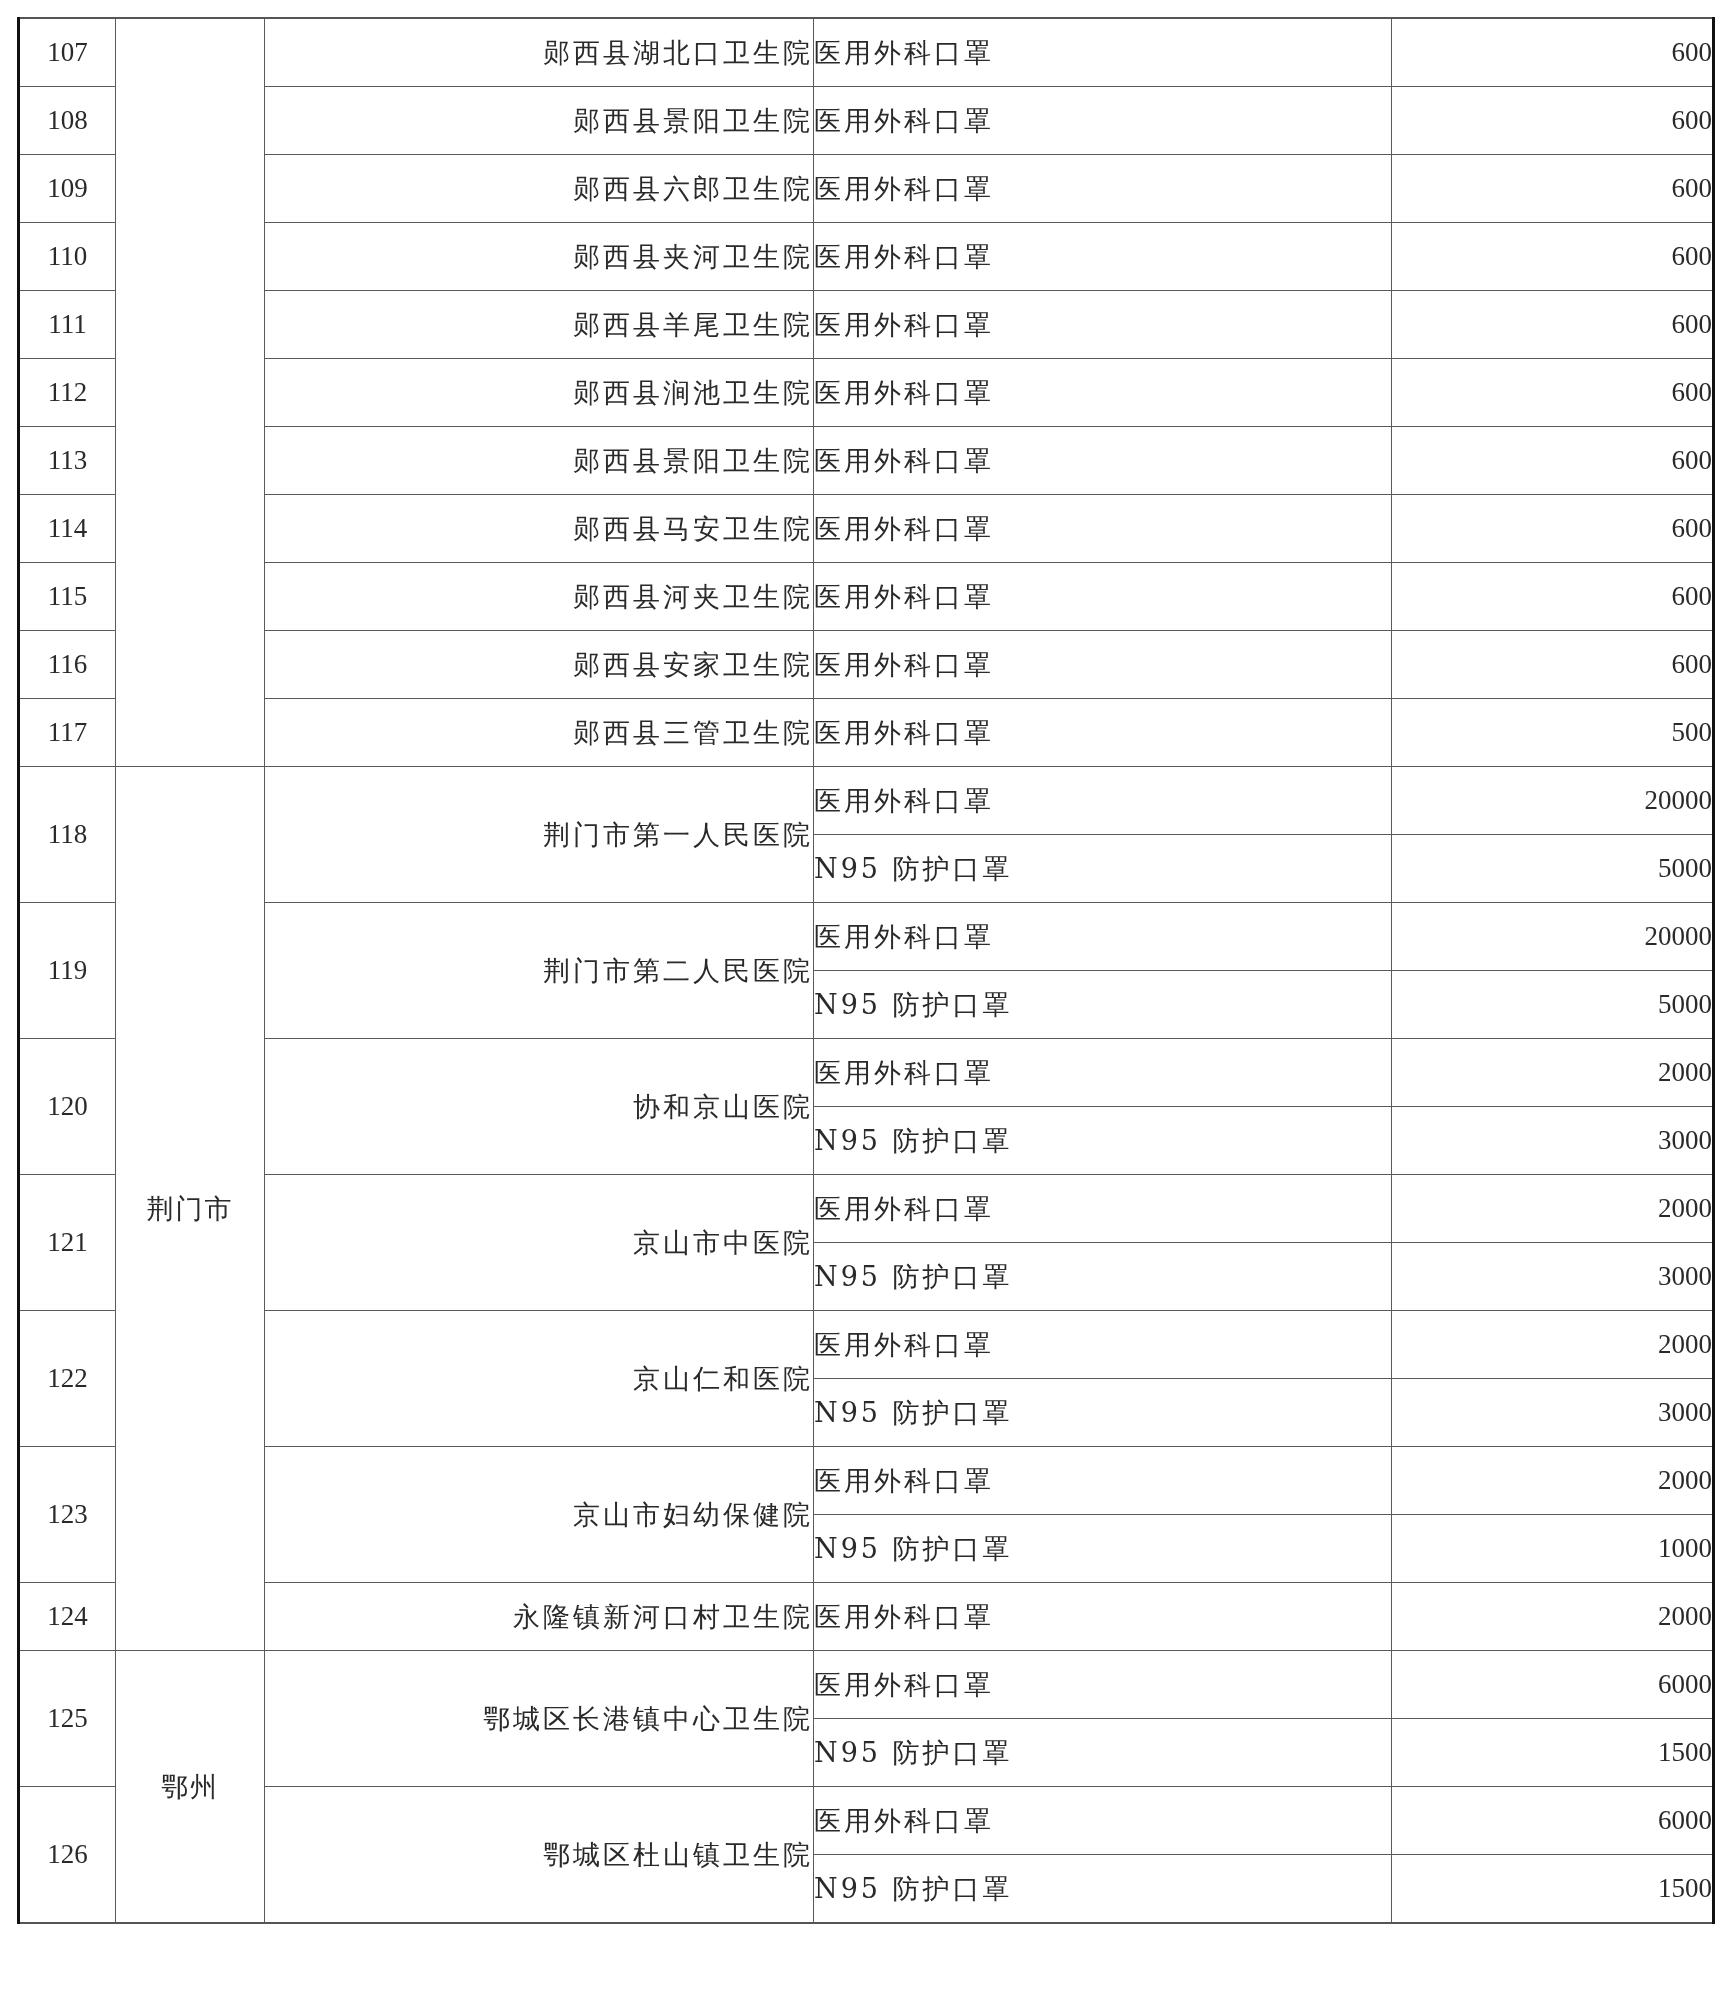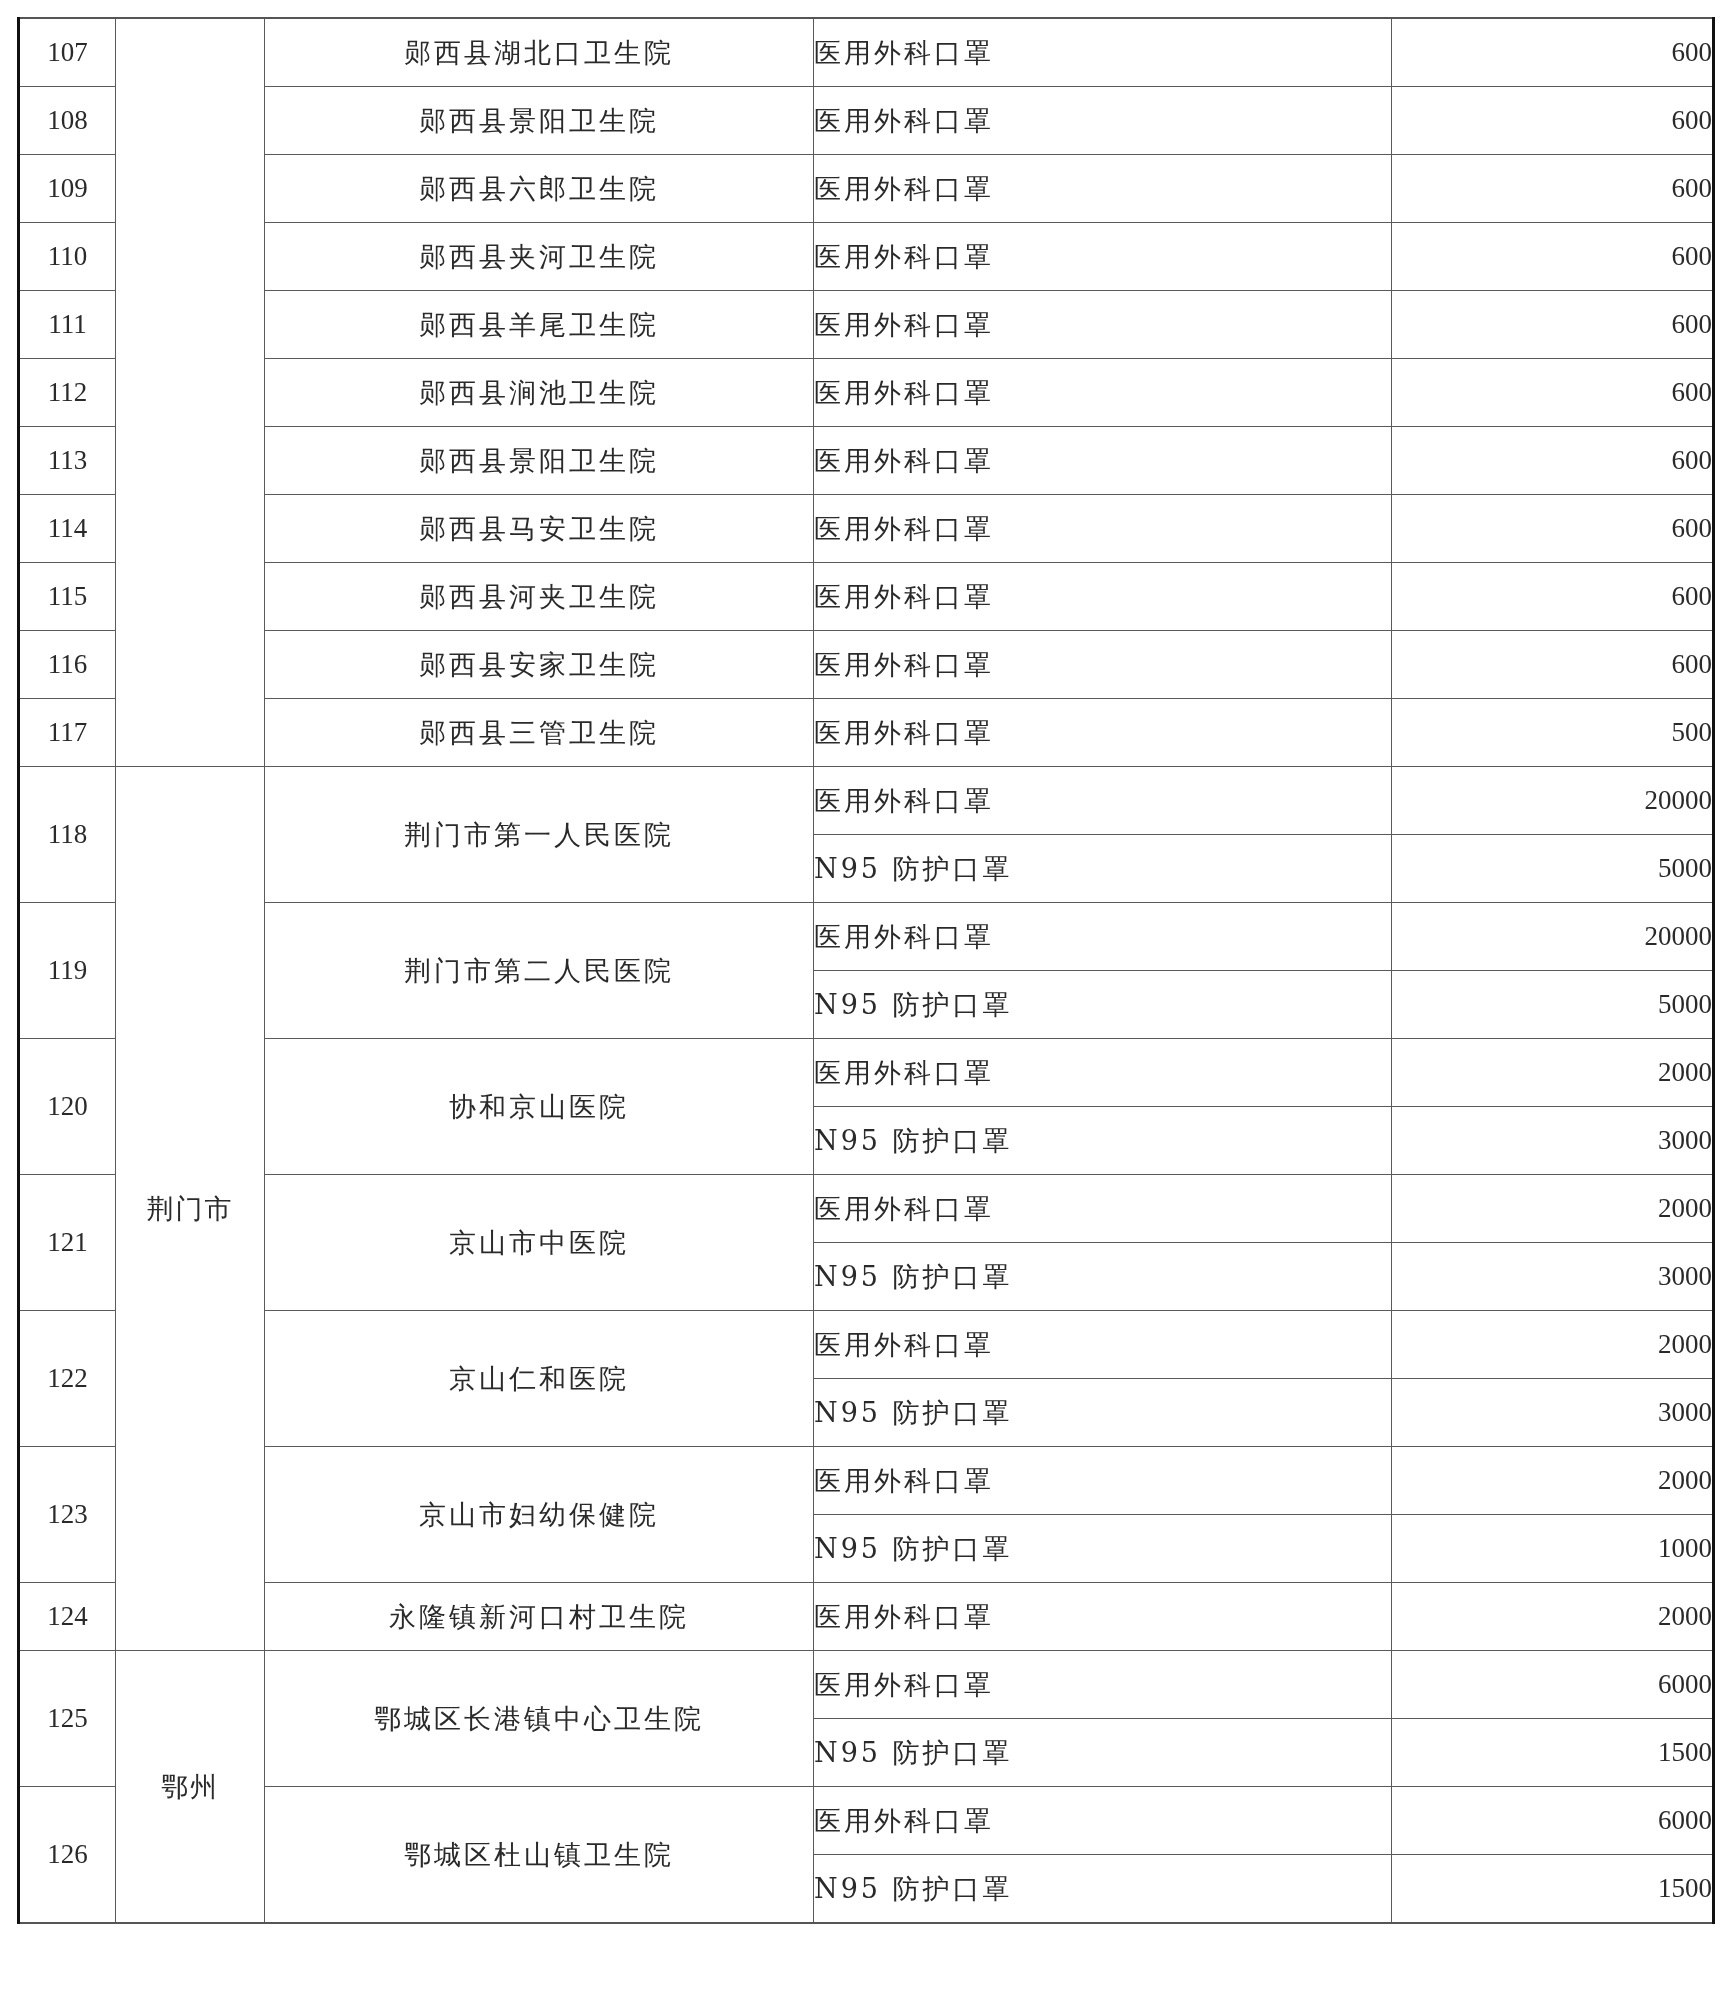--- a/index.html
+++ b/index.html
@@ -12,21 +12,21 @@
     border-left:3px solid #111; border-right:3px solid #111;
   }
   #tbl td {
     border:1.5px solid #5a5a5a;
     height:67px; padding:0; vertical-align:middle;
     font-size:27px; line-height:1;
     overflow:hidden; white-space:nowrap;
   }
   td.c-no  { text-align:center; font-family:"Liberation Serif","DejaVu Serif",serif; font-size:29px; }
   td.c-reg { text-align:center; letter-spacing:2px; }
-  td.c-name{ text-align:center; padding-left:2px; letter-spacing:3px; }
+  td.c-name{ text-align:right; padding-left:2px; letter-spacing:3px; }
   td.c-type{ text-align:left; letter-spacing:3px; }
   td.c-qty { text-align:right; font-family:Liberation Serif, serif; font-size:29px; }
   td.c-reg span { position:relative; top:0;text-align:center; }
 </style>
 </head>
 <body>
 
 <table id="tbl">
   <colgroup>
     <col style="width:97px">

